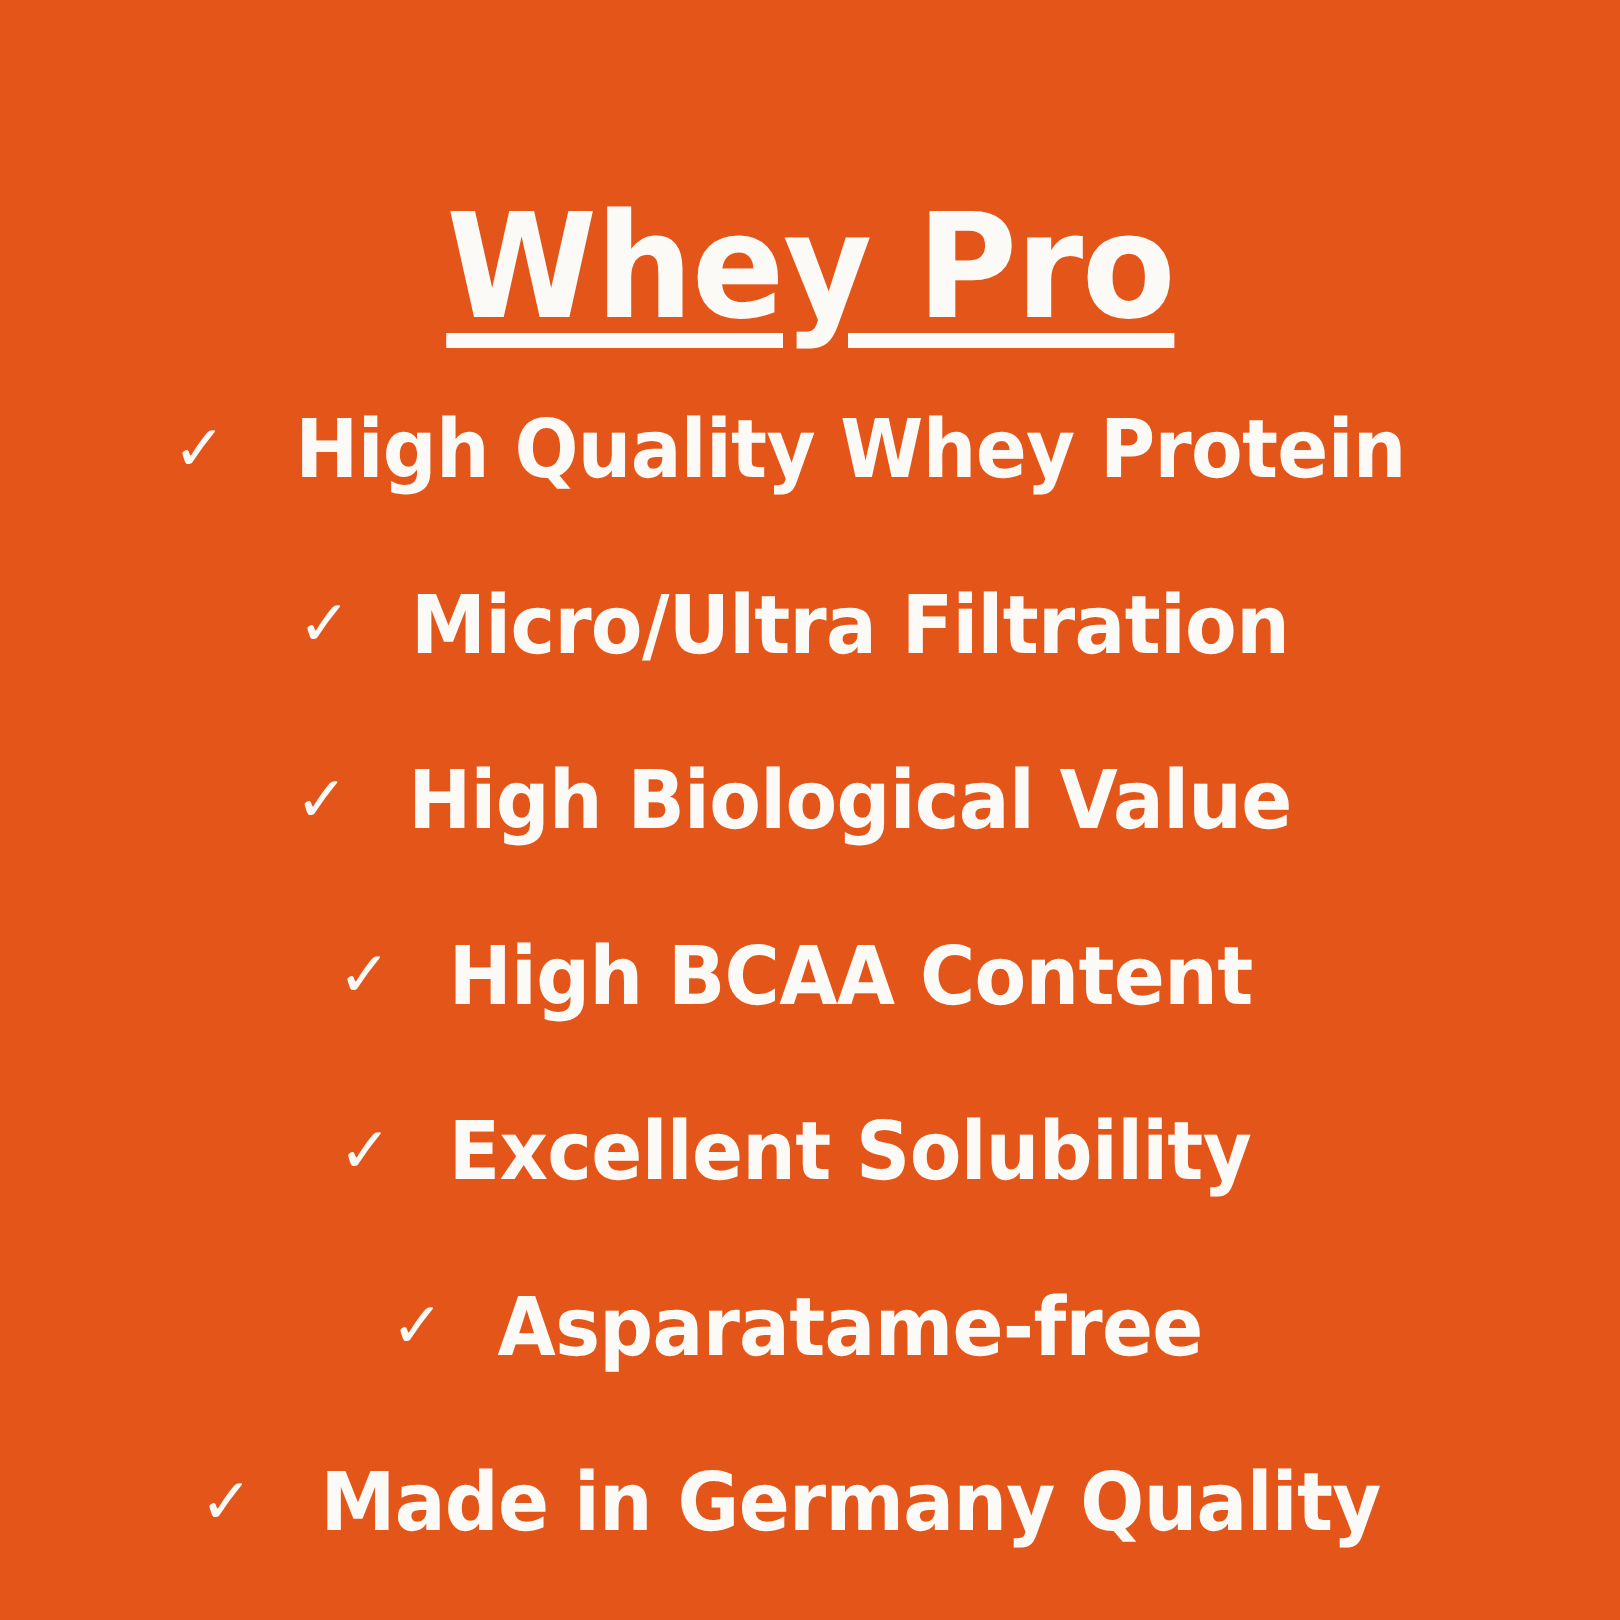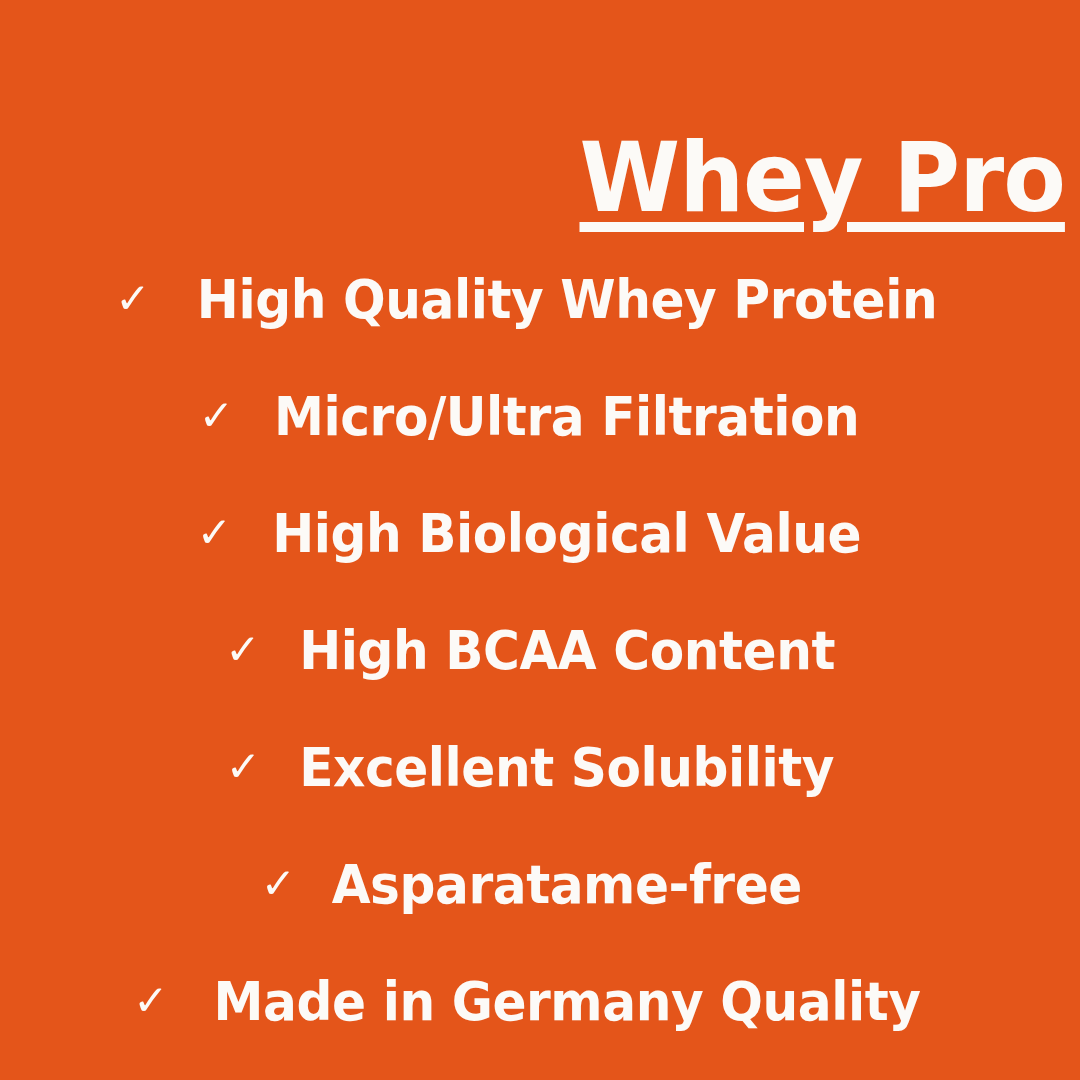--- a/index.html
+++ b/index.html
@@ -20,21 +20,21 @@
     height: 1080px;
     background: #E4551A;
     display: flex;
     flex-direction: column;
     align-items: center;
   }
 
   
   .title-wrap {
     width: 100%;
-    text-align: right;
+    text-align: center;
     margin-top: 62px;
     height: 116px;
   }
   .title {
     display: inline-block;
     font-family: "DejaVu Sans", sans-serif;
     font-weight: bold;
     font-size: 97px;
     line-height: 1.05;
     letter-spacing: -1px;

